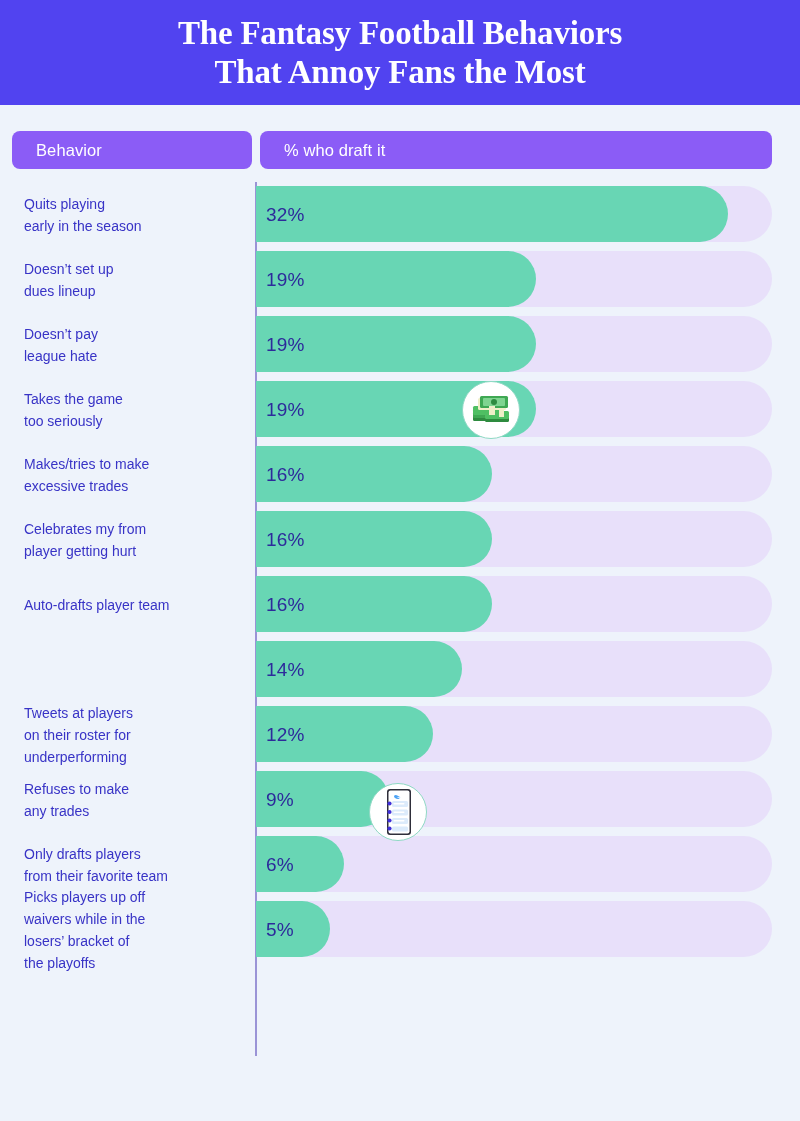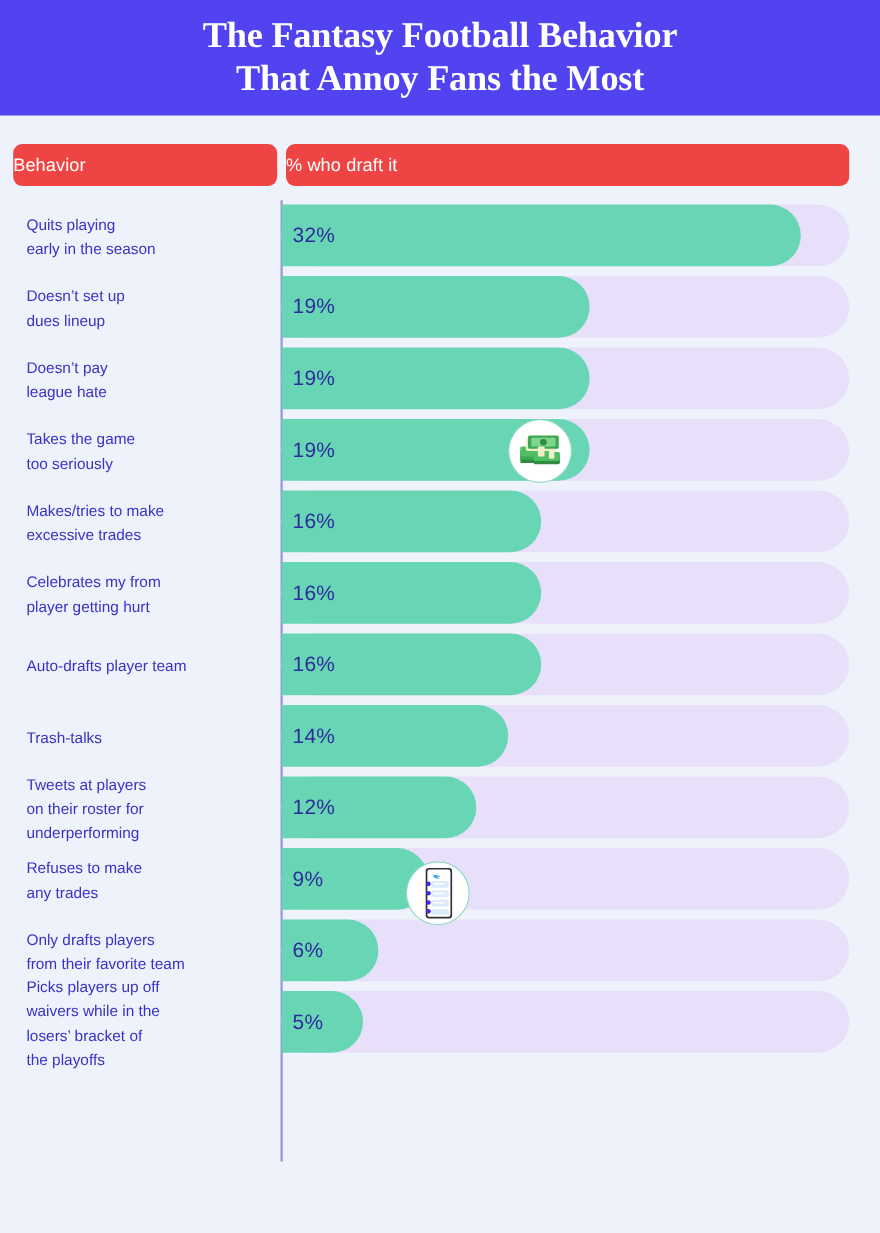--- a/index.html
+++ b/index.html
@@ -54,25 +54,26 @@
     position: absolute;
     left: 12px;
     top: 131px;
     width: 760px;
     height: 38px;
     display: flex;
     gap: 8px;
   }
 
   .col-header {
-    background: #ef4444;
+    background: #8b5cf6;
     border-radius: 8px;
     display: flex;
     align-items: center;
     height: 38px;
+    padding-left: 24px;
   }
 
   .col-header.behavior { width: 240px; }
   .col-header.pct { flex: 1; }
 
   .col-header-text {
     color: #ffffff;
     font-size: 16.5px;
     font-weight: normal;
     letter-spacing: 0.1px;
@@ -160,21 +161,21 @@
   .icon-phone { left: 369px; top: 783px; }
 
   .money-svg, .phone-svg { display: block; }
 </style>
 </head>
 <body>
 
 <div class="infographic">
 
   <div class="title-banner">
-    <div class="title-line">The Fantasy Football Behavior</div>
+    <div class="title-line">The Fantasy Football Behaviors</div>
     <div class="title-line">That Annoy Fans the Most</div>
   </div>
 
   <div class="col-header-row">
     <div class="col-header behavior">
       <span class="col-header-text">Behavior</span>
     </div>
     <div class="col-header pct">
       <span class="col-header-text">% who draft it</span>
     </div>
@@ -225,21 +226,20 @@
           <div class="bar" style="width: 235.886px;"></div>
           <div class="bar-value">16%</div>
         </div>
         <div class="row">
           <div class="row-label">Auto-drafts player team</div>
           <div class="track"></div>
           <div class="bar" style="width: 235.886px;"></div>
           <div class="bar-value">16%</div>
         </div>
         <div class="row">
-          <div class="row-label">Trash-talks</div>
           <div class="track"></div>
           <div class="bar" style="width: 206.4px;"></div>
           <div class="bar-value">14%</div>
         </div>
         <div class="row">
           <div class="row-label">Tweets at players
 on their roster for
 underperforming</div>
           <div class="track"></div>
           <div class="bar" style="width: 176.914px;"></div>

